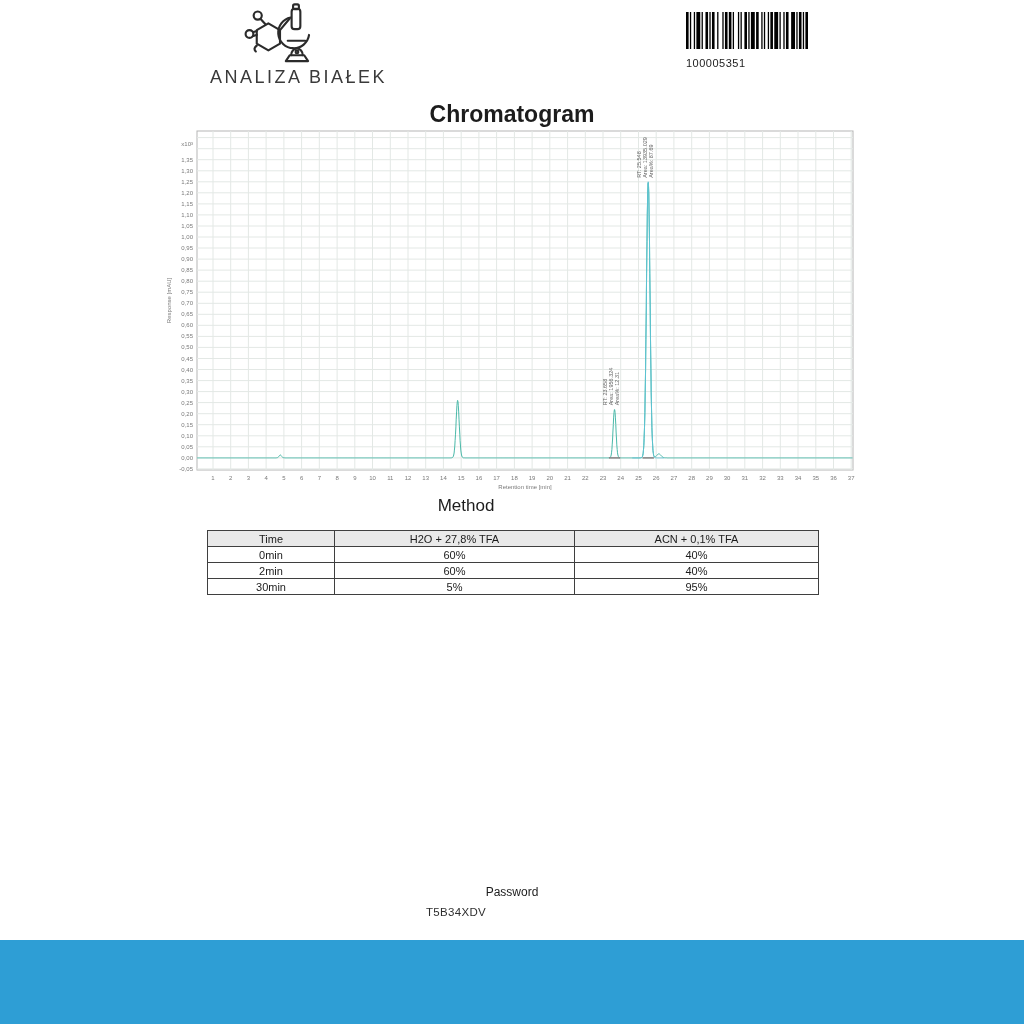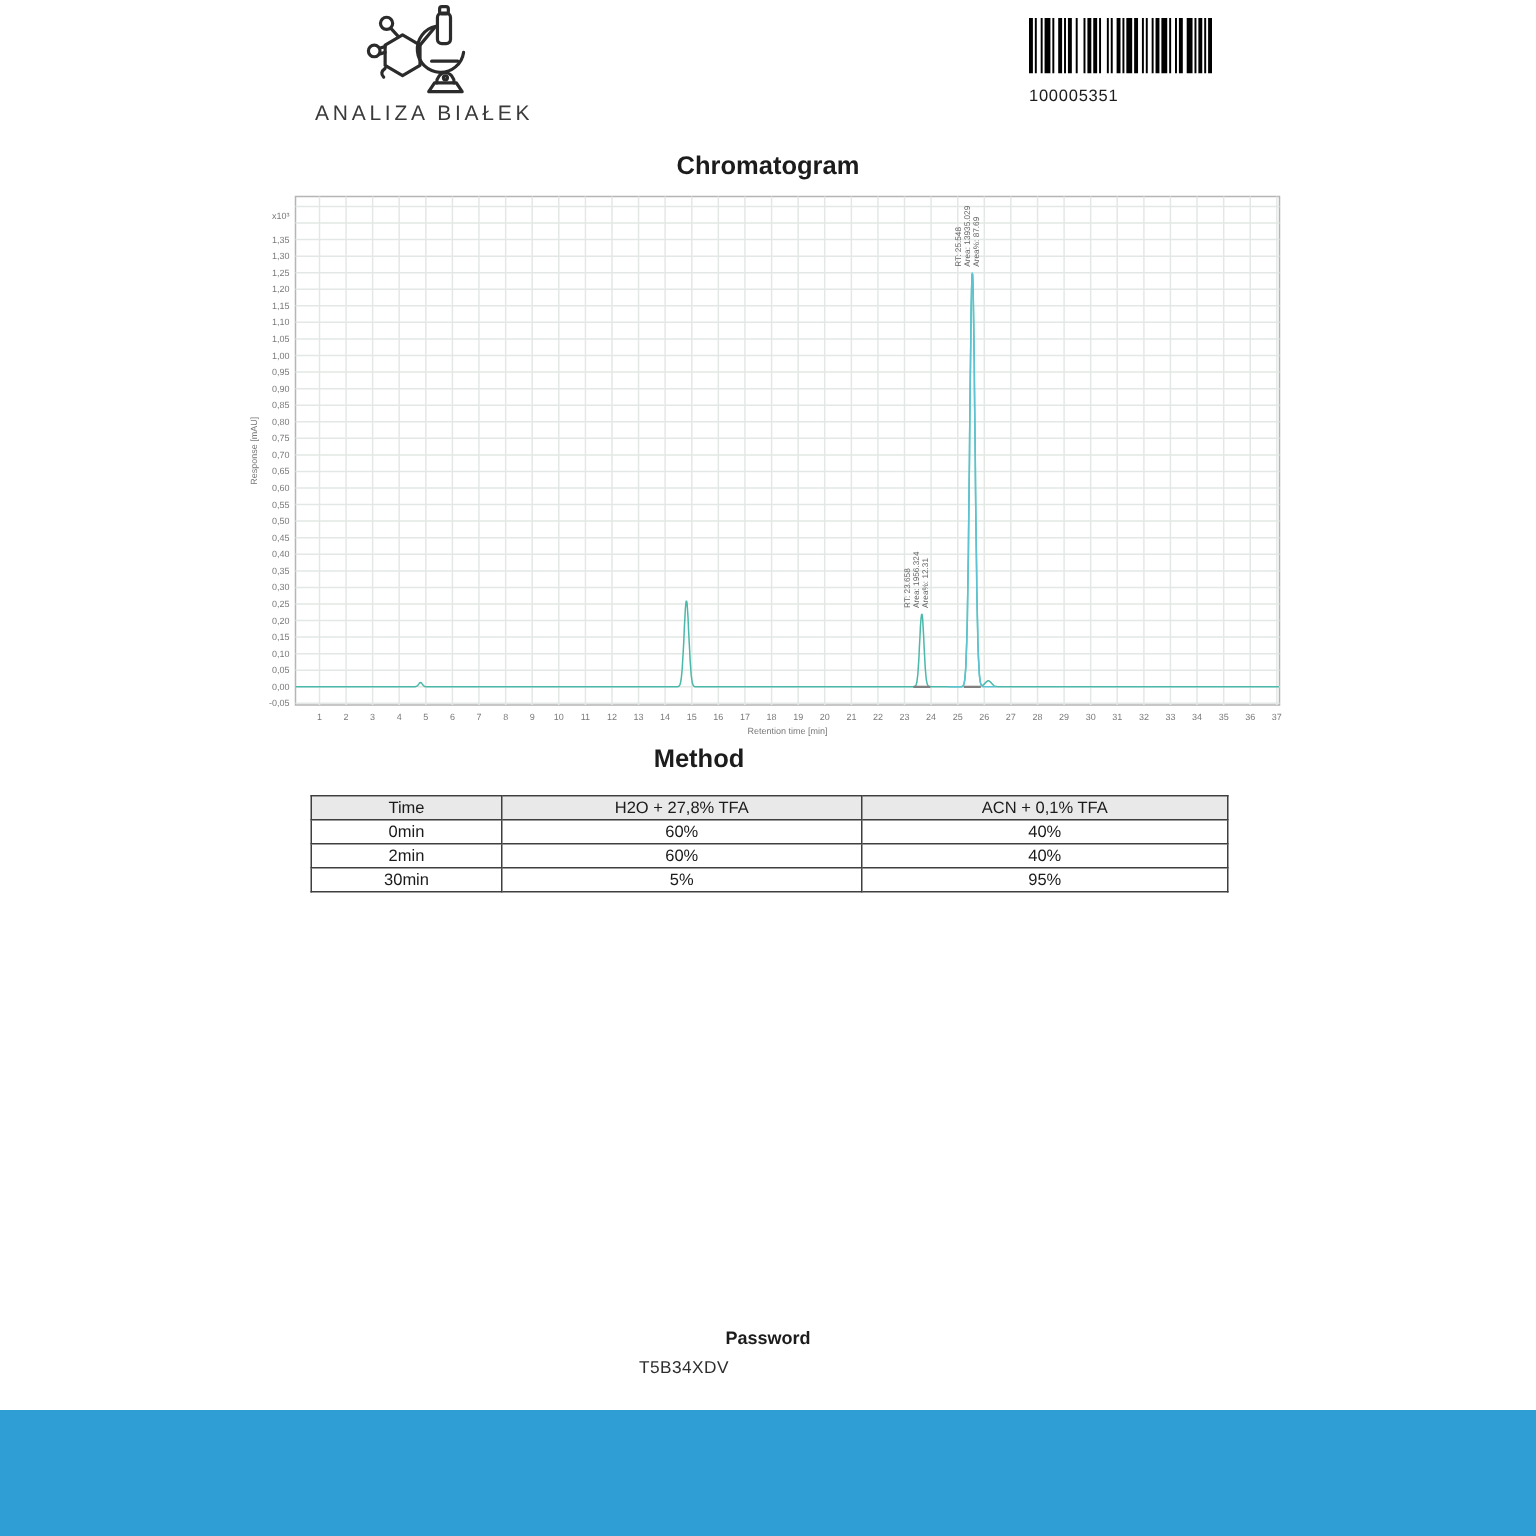--- a/index.html
+++ b/index.html
@@ -2,41 +2,41 @@
 <html><head>
 <meta charset="utf-8">
 <style>
   * { margin:0; padding:0; box-sizing:border-box; }
   html,body { width:1024px; height:1024px; background:#ffffff; font-family:"Liberation Sans", sans-serif; }
   .page { position:relative; width:1024px; height:1024px; overflow:hidden; background:#fff; }
 
   
   .logo { position:absolute; left:210px; top:2px; width:140px; text-align:center; }
   .logo svg { display:block; margin:0 auto; }
-  .logo-text { margin-top:3px; font-size:14px; letter-spacing:2.5px; color:#3a3a3a; white-space:nowrap; }
+  .logo-text { margin-top:3px; font-size:18px; letter-spacing:2.5px; color:#3a3a3a; white-space:nowrap; }
 
   .barcode { position:absolute; left:686px; top:12px; width:124px; text-align:left; }
   .barcode-num { margin-top:4px; font-size:11px; color:#1c1c1c; letter-spacing:0.5px; }
 
   .chart-title { position:absolute; left:0; width:1024px; top:101px; text-align:center;
-                 font-size:17px; font-weight:700; color:#1c1c1c; }
+                 font-size:23px; font-weight:700; color:#1c1c1c; }
 
   .chart-wrap { position:absolute; left:160px; top:128px; width:700px; height:368px; }
 
   .method-title { position:absolute; left:0; width:932px; top:496px; text-align:center;
-                  font-size:17px; font-weight:700; color:#1c1c1c; }
+                  font-size:17px; font-weight:400; color:#1c1c1c; }
 
   table.method { position:absolute; left:207px; top:530px; width:611px; border-collapse:collapse; table-layout:fixed; }
   table.method th, table.method td { border:1px solid #3f3f3f; height:16px; text-align:center;
     font-size:11px; font-weight:400; color:#1b1b1b; }
   table.method th { background:#e9e9e9; }
   col.c1{ width:127px; } col.c2{ width:240px; } col.c3{ width:244px; }
 
   .password-label { position:absolute; left:0; width:1024px; top:885px; text-align:center;
-                    font-size:12px; font-weight:700; color:#1c1c1c; }
+                    font-size:12px; font-weight:400; color:#1c1c1c; }
   .password-value { position:absolute; left:0; width:912px; top:906px; text-align:center;
                     font-size:11.5px; color:#2e2e2e; letter-spacing:0.3px; }
 
   .footer { position:absolute; left:0; top:940px; width:1024px; height:84px; color:#fff; }
 </style>
 </head>
 <body>
 
 <div class="page">
 

